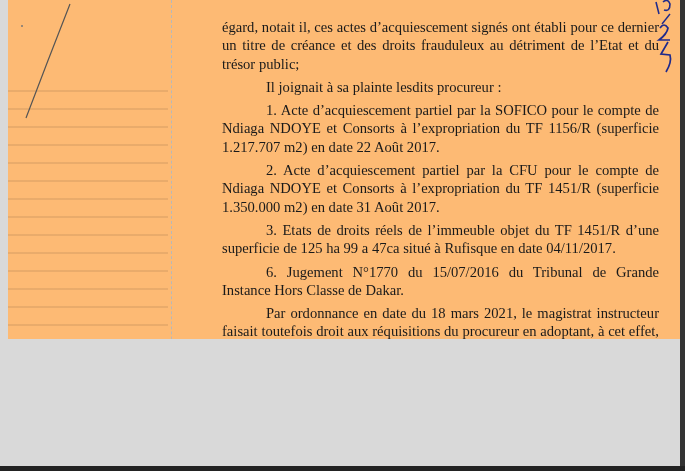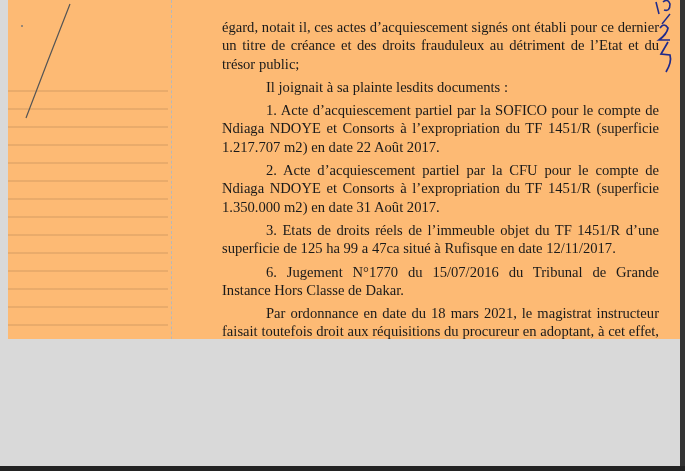--- a/index.html
+++ b/index.html
@@ -57,23 +57,23 @@
   <svg class="handwriting" viewBox="0 0 40 80">
     <path d="M8 2 L11 14" stroke="#1f2a8c" stroke-width="1.6" fill="none"></path>
     <path d="M15 2 Q20 -2 22 4 Q22 12 16 10" stroke="#1f2a8c" stroke-width="1.6" fill="none"></path>
     <path d="M22 14 L14 24" stroke="#1f2a8c" stroke-width="1.4" fill="none"></path>
     <path d="M12 28 Q16 22 20 28 Q19 34 11 40 L22 40" stroke="#1f2a8c" stroke-width="1.7" fill="none"></path>
     <path d="M20 42 L13 54 L22 55 Q24 62 18 72" stroke="#1f2a8c" stroke-width="1.7" fill="none"></path>
   </svg>
 
   <div class="text">
     <p>égard, notait il, ces actes d’acquiescement signés ont  établi pour ce dernier  un titre de créance et des droits frauduleux   au détriment de l’Etat et du trésor public;</p>
-    <p class="indent">Il joignait à sa plainte lesdits documents :</p>
-    <p class="indent">1. Acte d’acquiescement partiel par la SOFICO pour le compte de Ndiaga NDOYE et Consorts à l’expropriation du TF 1451/R (superficie 1.217.707 m2) en date 22 Août 2017.</p>
+    <p class="indent">Il joignait à sa plainte lesdits procureur :</p>
+    <p class="indent">1. Acte d’acquiescement partiel par la SOFICO pour le compte de Ndiaga NDOYE et Consorts à l’expropriation du TF 1156/R (superficie 1.217.707 m2) en date 22 Août 2017.</p>
     <p class="indent">2. Acte d’acquiescement partiel par la CFU pour le compte de Ndiaga NDOYE et Consorts à l’expropriation du TF 1451/R (superficie 1.350.000 m2) en date 31 Août 2017.</p>
-    <p class="indent">3. Etats de droits réels de l’immeuble objet du TF 1451/R d’une superficie de 125 ha 99 a 47ca situé à Rufisque en date 12/11/2017.</p>
+    <p class="indent">3. Etats de droits réels de l’immeuble objet du TF 1451/R d’une superficie de 125 ha 99 a 47ca situé à Rufisque en date 04/11/2017.</p>
     <p class="indent">6. Jugement N°1770 du 15/07/2016 du Tribunal de Grande Instance Hors Classe de Dakar.</p>
     <p class="indent">Par ordonnance en date du 18 mars 2021, le magistrat instructeur faisait toutefois droit  aux réquisitions du procureur en adoptant, à cet effet, les motifs avancés par le ministère public pour fonder un refus d’informer. Selon le juge, l’action civile appartient à ceux qui ont personnellement et directement souffert de l’infraction et en l’espèce, au regard de la nature des infractions visées dans la plainte avec constitution de partie civile à savoir l’escroquerie portant sur les deniers publics, le faux et la concussion, le préjudice ne peut pour autant concerner , s’il y a lieu, que l’Etat mais en aucune manière le plaignant qui ne</p>
   </div>
 </div>
 
 <div class="right-edge"></div>
 <div class="bottom-edge"></div>
 
 </body></html>

